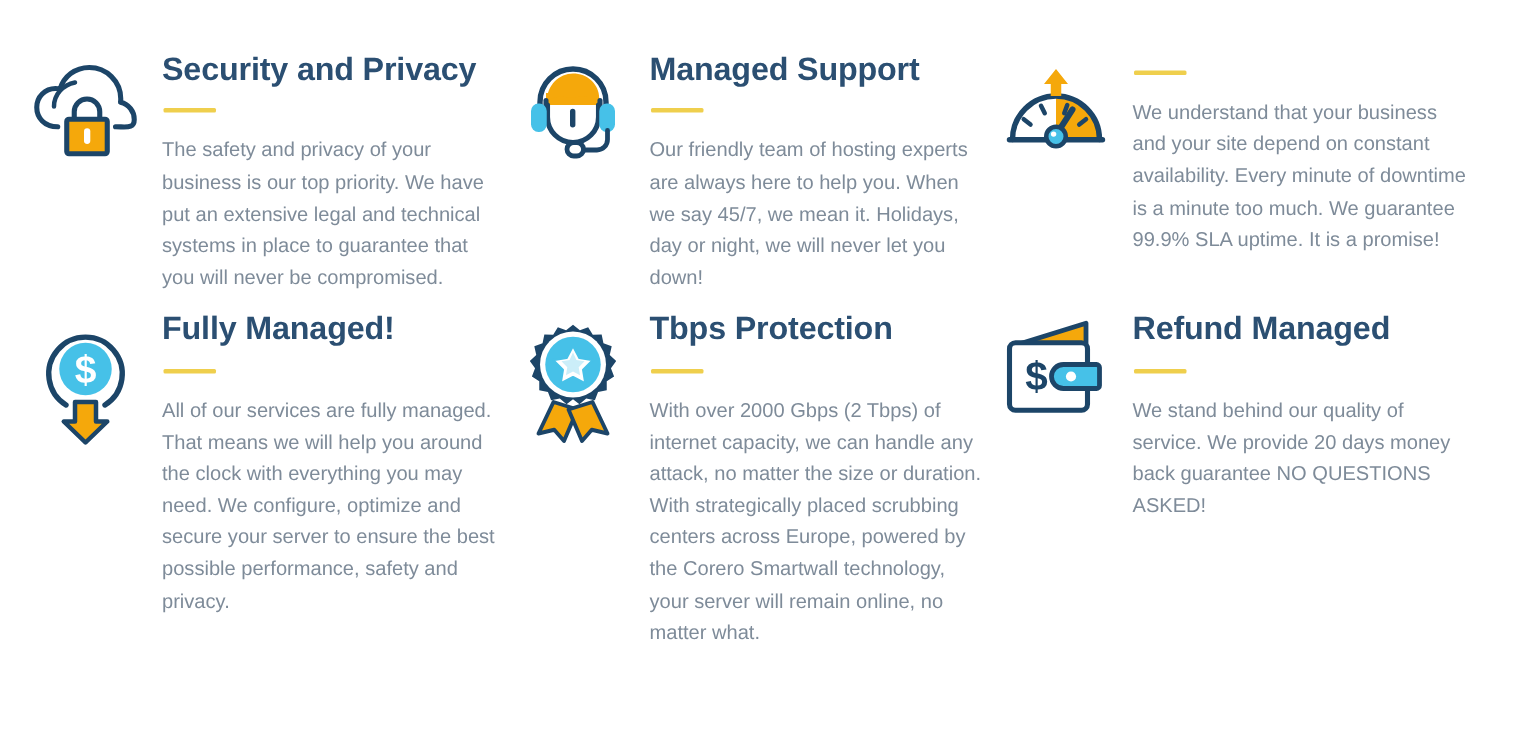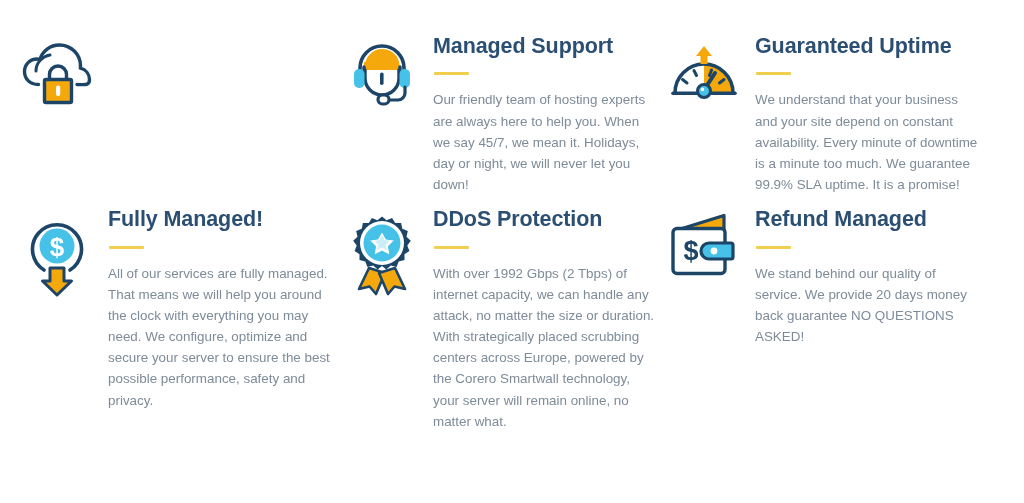--- a/index.html
+++ b/index.html
@@ -89,20 +89,25 @@
 
   <div class="feature col-1">
     <div class="feature-icon">
       <svg width="74" height="70" viewBox="0 0 74 70" aria-hidden="true">
         <path d="M18.5 44.5 C9.5 44.5 4.5 38.5 4.5 31.5 C4.5 24.5 10 19 17 19 C18 19 19 19.1 20 19.4 C22.5 11 30 5 39.5 5 C51 5 60.5 14.2 60.5 25.8 C60.5 26.6 60.45 27.4 60.35 28.2 C66 29.6 69.5 34.3 69.5 39.6 C69.5 46 64.5 44.5 57 44.5" fill="none" stroke="#1c4568" stroke-width="3.4" stroke-linecap="round" stroke-linejoin="round"></path>
         <path d="M16 31 C16 23 22 16.5 30 15" fill="none" stroke="#1c4568" stroke-width="3" stroke-linecap="round"></path>
         <path d="M29.5 40 v-5.5 a8.5 8.5 0 0 1 17 0 V40" fill="none" stroke="#1c4568" stroke-width="3.4" stroke-linecap="round"></path>
         <rect x="24.5" y="39.5" width="27" height="23" rx="1.5" fill="#f5a80b" stroke="#1c4568" stroke-width="3.4" stroke-linejoin="round"></rect>
         <rect x="36" y="45.5" width="4.2" height="10.5" rx="2.1" fill="#ffffff"></rect>
       </svg>
+    </div>
+    <div class="feature-body">
+      <h3 class="feature-title">Security and Privacy</h3>
+      <div class="title-rule"></div>
+      <p class="feature-text">The safety and privacy of your business is our top priority. We have put an extensive legal and technical systems in place to guarantee that you will never be compromised.</p>
     </div>
   </div>
 
   <div class="feature col-2">
     <div class="feature-icon">
       <svg width="74" height="74" viewBox="0 0 74 74" aria-hidden="true">
         <path d="M15 36 v-8 a22 22 0 0 1 44 0 v8" fill="none" stroke="#1c4568" stroke-width="3.6" stroke-linecap="round"></path>
         <path d="M19 22 h30 v14 H19 z" fill="#f5a80b"></path>
         <path d="M19.5 28 C19.5 16.5 28 9 37 9 C46.5 9 54.5 16 54.5 25.5 L54.5 30 L47 30 L47 24 C47 24 38 25.5 30 24.5 C25 24 22 26 19.5 28 Z" fill="#f5a80b"></path>
         <path d="M20 30 h34 v6 a17 17 0 0 1 -34 0 z" fill="#ffffff"></path>
@@ -133,21 +138,20 @@
         <line x1="27" y1="30.5" x2="29.5" y2="35.5" stroke="#1c4568" stroke-width="3" stroke-linecap="round"></line>
         <line x1="44.5" y1="30" x2="42.5" y2="35.5" stroke="#1c4568" stroke-width="3" stroke-linecap="round"></line>
         <line x1="57" y1="39.5" x2="52.5" y2="43" stroke="#1c4568" stroke-width="3" stroke-linecap="round"></line>
         <line x1="37" y1="50" x2="48" y2="33" stroke="#1c4568" stroke-width="4" stroke-linecap="round"></line>
         <circle cx="37" cy="51" r="6.5" fill="#46c1e8" stroke="#1c4568" stroke-width="3"></circle>
         <circle cx="35.4" cy="49.4" r="1.8" fill="#ffffff"></circle>
         <path d="M37 6 L45 16 H40.5 V24 H33.5 V16 H29 Z" fill="#f5a80b"></path>
       </svg>
     </div>
     <div class="feature-body">
-      <h3 class="feature-title">Guaranteed Uptime</h3>
       <div class="title-rule"></div>
       <p class="feature-text">We understand that your business and your site depend on constant availability. Every minute of downtime is a minute too much. We guarantee 99.9% SLA uptime. It is a promise!</p>
     </div>
   </div>
 
   <div class="feature col-1 row-2">
     <div class="feature-icon">
       <svg width="74" height="88" viewBox="0 0 74 88" aria-hidden="true">
         <path d="M24 57 A24.5 24.5 0 1 1 50 57" fill="none" stroke="#1c4568" stroke-width="3.6" stroke-linecap="round"></path>
         <circle cx="37" cy="33" r="17.5" fill="#46c1e8"></circle>
@@ -169,23 +173,23 @@
         <path d="M50 55 L60 76 L49.5 73.5 L43 81 L34 60 Z" fill="#f5a80b" stroke="#1c4568" stroke-width="2.6" stroke-linejoin="round"></path>
         <path d="M37 3.5
                  L41.6 7.2 L47.1 5.1 L50.2 10.1 L56.1 10 L57.3 15.8 L62.8 17.9 L61.5 23.7 L65.8 27.7 L62.3 32.5 L64.4 38 L59.5 41.2 L59.5 47.1 L53.7 48.4 L51.6 53.9 L45.8 52.6 L41.3 56.5 L37 53.1 L32.7 56.5 L28.2 52.6 L22.4 53.9 L20.3 48.4 L14.5 47.1 L14.5 41.2 L9.6 38 L11.7 32.5 L8.2 27.7 L12.5 23.7 L11.2 17.9 L16.7 15.8 L17.9 10 L23.8 10.1 L26.9 5.1 L32.4 7.2 Z" fill="#1c4568"></path>
         <circle cx="37" cy="30" r="22" fill="#ffffff"></circle>
         <circle cx="37" cy="30" r="18.5" fill="#46c1e8"></circle>
         <path d="M37 17.5 L41.3 25.6 L50.3 27 L43.8 33.6 L45.3 42.7 L37 38.4 L28.7 42.7 L30.2 33.6 L23.7 27 L32.7 25.6 Z" fill="#ffffff" stroke="#46c1e8" stroke-width="1.6" stroke-linejoin="round"></path>
         <path d="M37 22 L39.3 27 L44.7 27.8 L40.8 31.8 L41.7 37.2 L37 34.6 L32.3 37.2 L33.2 31.8 L29.3 27.8 L34.7 27 Z" fill="#46c1e8" opacity="0.28"></path>
       </svg>
     </div>
     <div class="feature-body">
-      <h3 class="feature-title">DDoS Protection</h3>
-      <div class="title-rule"></div>
-      <p class="feature-text">With over 1992 Gbps (2 Tbps) of internet capacity, we can handle any attack, no matter the size or duration. With strategically placed scrubbing centers across Europe, powered by the Corero Smartwall technology, your server will remain online, no matter what.</p>
+      <h3 class="feature-title">Tbps Protection</h3>
+      <div class="title-rule"></div>
+      <p class="feature-text">With over 2000 Gbps (2 Tbps) of internet capacity, we can handle any attack, no matter the size or duration. With strategically placed scrubbing centers across Europe, powered by the Corero Smartwall technology, your server will remain online, no matter what.</p>
     </div>
   </div>
 
   <div class="feature col-3 row-2">
     <div class="feature-icon">
       <svg width="74" height="68" viewBox="0 0 74 68" aria-hidden="true">
         <path d="M7 18 L57 2.5 L57 17 L12 22 Z" fill="#f5a80b" stroke="#1c4568" stroke-width="3.2" stroke-linejoin="round"></path>
         <rect x="6" y="15.5" width="52" height="45" rx="4" fill="#ffffff" stroke="#1c4568" stroke-width="3.4" stroke-linejoin="round"></rect>
         <path d="M42 30 h22 a2 2 0 0 1 2 2 v12 a2 2 0 0 1 -2 2 h-22 a8 8 0 0 1 0 -16 z" fill="#46c1e8" stroke="#1c4568" stroke-width="3.2" stroke-linejoin="round"></path>
         <circle cx="47" cy="38" r="3.4" fill="#ffffff"></circle>

